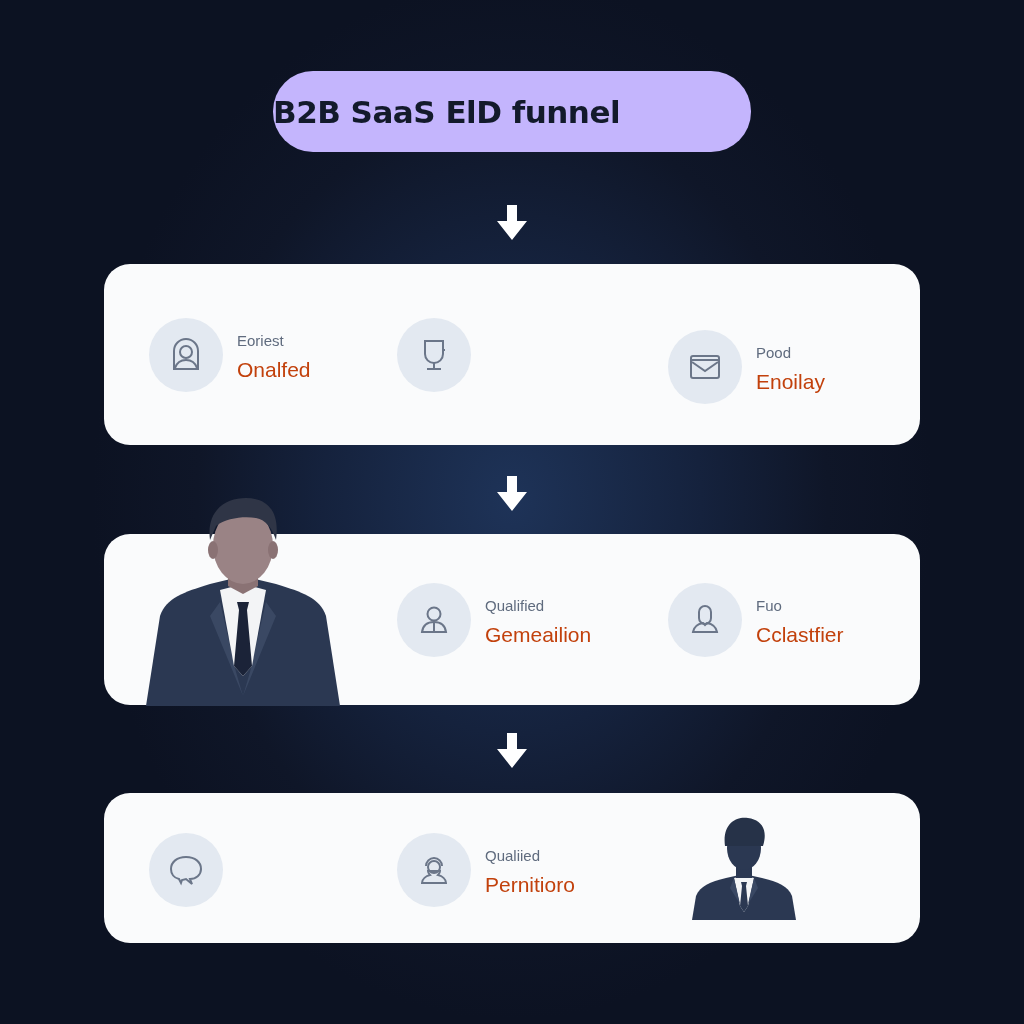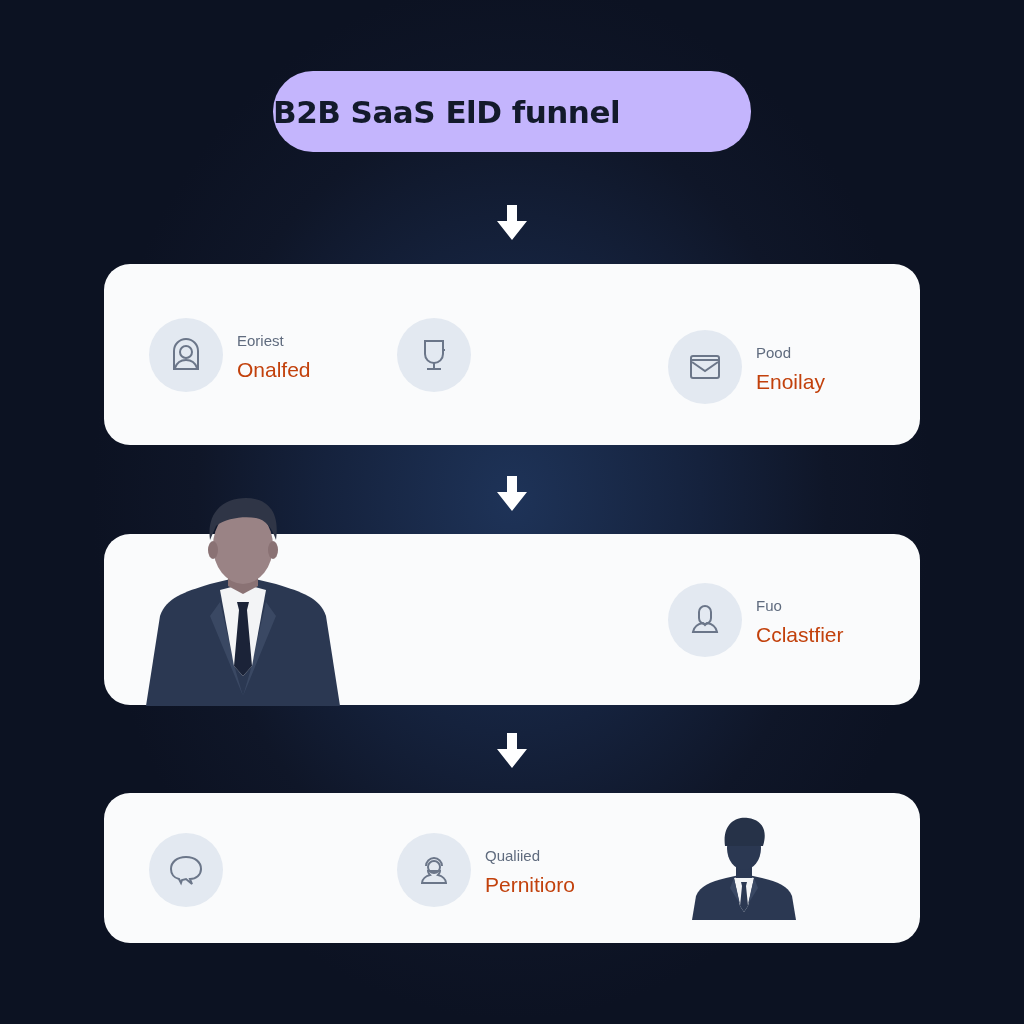--- a/index.html
+++ b/index.html
@@ -84,20 +84,33 @@
       </svg>
     </div>
     <div class="labels">
       <span class="l1">Pood</span>
       <span class="l2">Enoilay</span>
     </div>
   </div>
 </div>
 
 <div class="card" style="top:534px;height:171px">
+  <div class="item" style="left:293px;top:49px">
+    <div class="icon-circle">
+      <svg viewBox="0 0 40 40" fill="none" stroke="#6b7689" stroke-width="2">
+        <circle cx="20" cy="14" r="6.5"></circle>
+        <path d="M8 32 c1-7 6-10 12-10 s11 3 12 10 Z"></path>
+        <path d="M20 22 V32"></path>
+      </svg>
+    </div>
+    <div class="labels">
+      <span class="l1">Qualified</span>
+      <span class="l2">Gemeailion</span>
+    </div>
+  </div>
   <div class="item" style="left:564px;top:49px">
     <div class="icon-circle">
       <svg viewBox="0 0 40 40" fill="none" stroke="#6b7689" stroke-width="2">
         <path d="M14 18 V12 a6 6 0 0 1 12 0 V18 a6 6 0 0 1 -12 0 Z"></path>
         <path d="M8 32 c1-6 5-8 10-9 l2 2 l2-2 c5 1 9 3 10 9 Z"></path>
       </svg>
     </div>
     <div class="labels">
       <span class="l1">Fuo</span>
       <span class="l2">Cclastfier</span>

